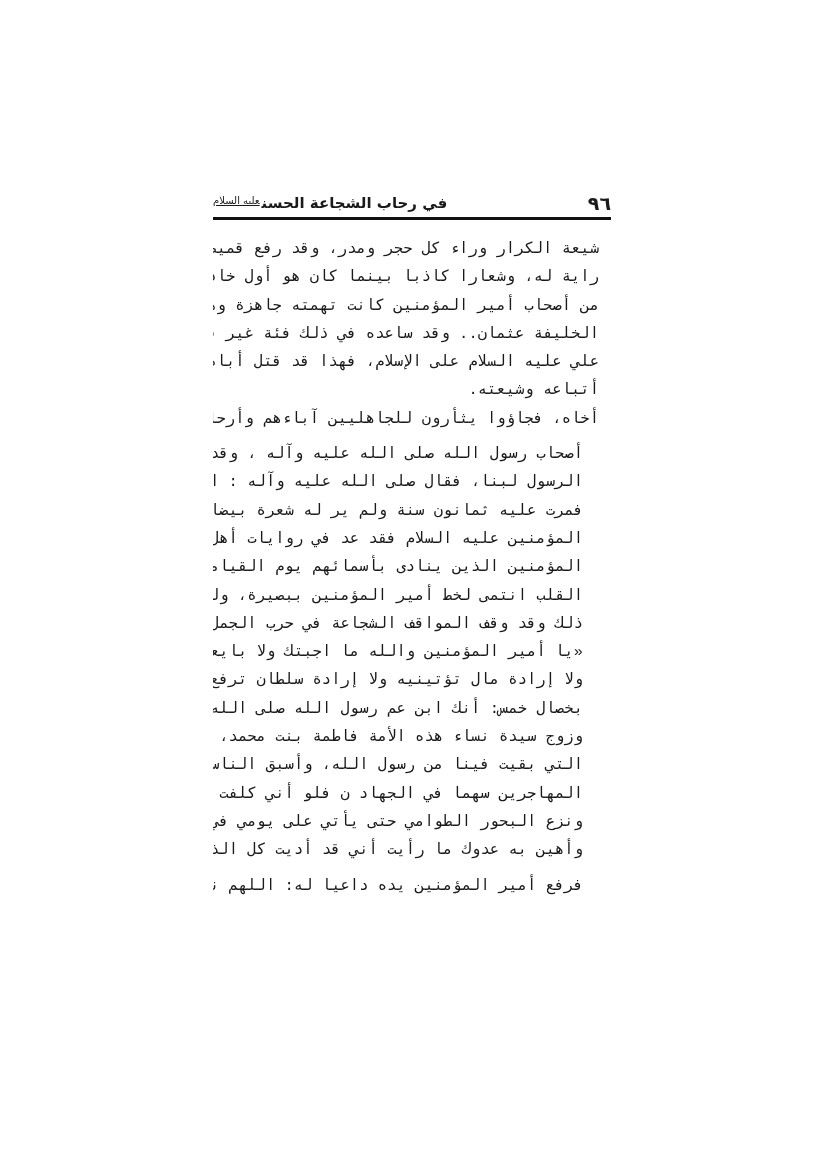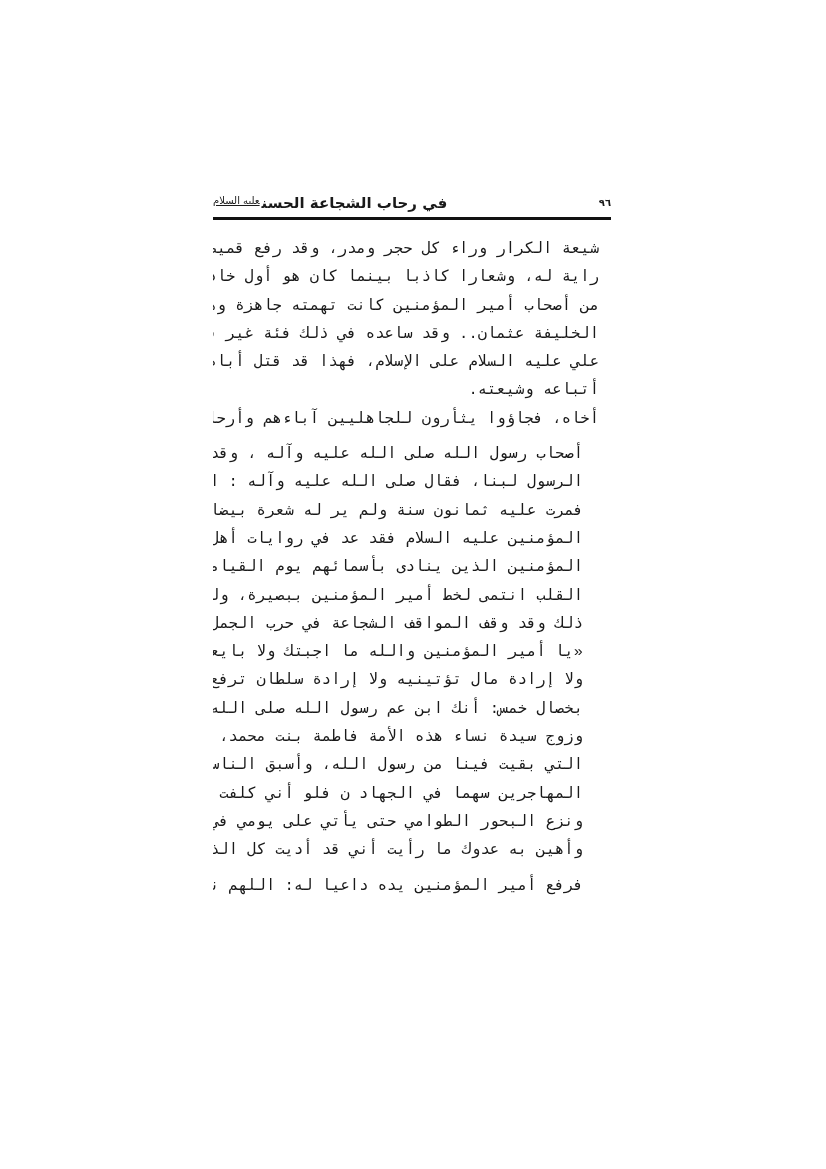--- a/index.html
+++ b/index.html
@@ -25,21 +25,21 @@
     position: relative;
     height: 56px;
     direction: rtl;
   }
   .page-number {
     position: absolute;
     right: 0;
     top: 34px;
     font-family: "DejaVu Sans", sans-serif;
     font-weight: bold;
-    font-size: 10px;
+    font-size: 19px;
     line-height: 18px;
   }
   .book-title {
     position: absolute;
     left: 0;
     top: 31px;
     font-family: "DejaVu Sans", sans-serif;
     font-weight: bold;
     font-size: 15px;
     line-height: 20px;

